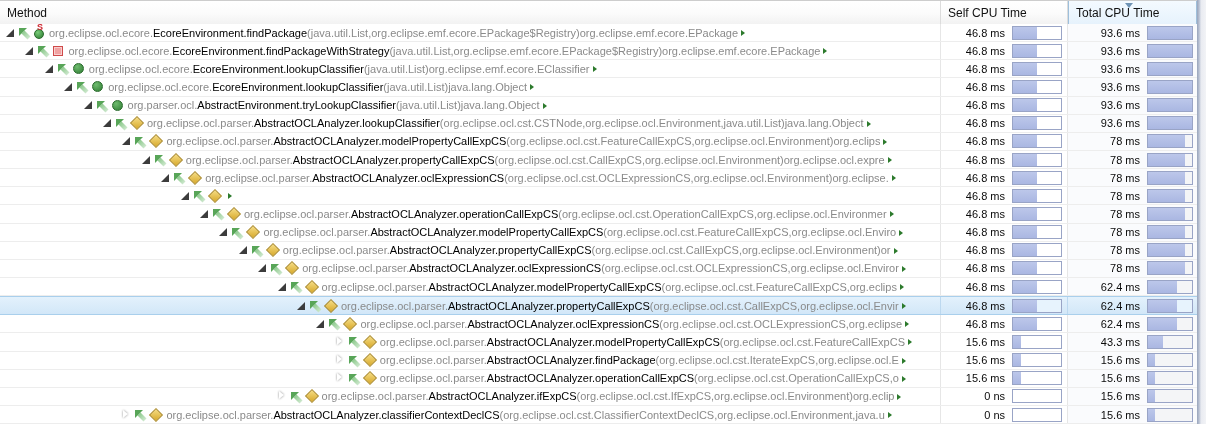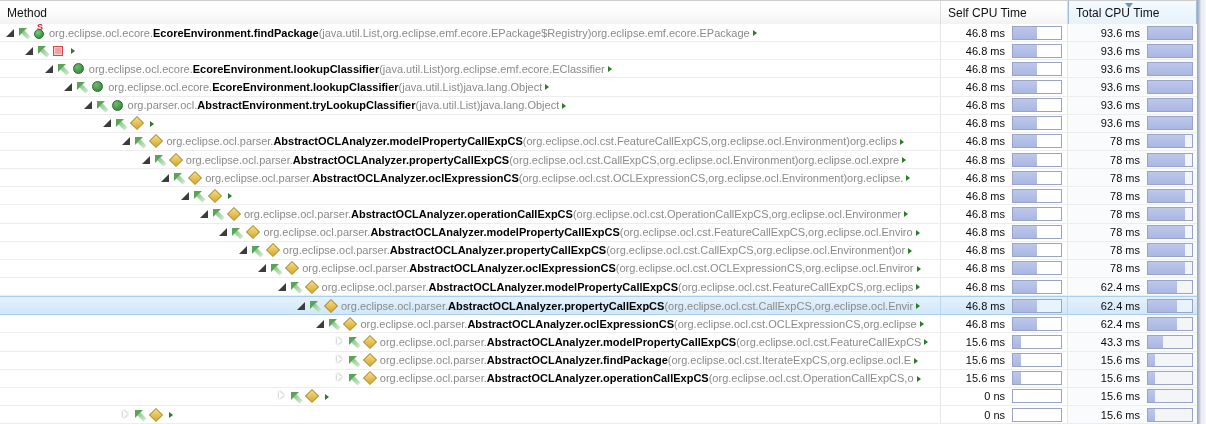--- a/index.html
+++ b/index.html
@@ -80,21 +80,21 @@
     background:radial-gradient(circle at 35% 30%,#6fbb6f,#2f7d33);border:1px solid #2a6b2d;}
   .ticon.red-square{width:8px;height:8px;background:#f0a2a2;border:1px solid #cf4a4a;
     box-shadow:inset 0 0 0 1px #f8cfcf;}
   .ticon.green-ball-s{width:10px;height:13px;}
   .ticon.green-ball-s .ball{position:absolute;left:0;bottom:0;width:8px;height:8px;border-radius:50%;
     background:radial-gradient(circle at 35% 30%,#79cc79,#2d7a31);border:1px solid #276a2a;}
   .ticon.green-ball-s .s{position:absolute;top:-3px;left:3px;color:#cf2630;
     font-size:9px;line-height:9px;font-weight:bold;}
   .mtxt{white-space:nowrap;overflow:hidden;font-size:11px;flex:0 1 auto;}
   .pkg{color:#8a8a8a;text-align:right;}
-  .mname{color:#000;font-weight:bold;}
+  .mname{color:#000;font-weight:normal;}
   .more{flex:none;width:0;height:0;margin:1px 2px 0 3px;
     border-left:4px solid #2c7a2c;border-top:3px solid transparent;border-bottom:3px solid transparent;}
   
   .val{flex:1 1 auto;text-align:right;font-size:11px;color:#0a0a0a;padding-right:7px;white-space:nowrap;}
   .bar{flex:none;height:12px;border:1px solid #99a4c6;background:#fff;overflow:hidden;}
   .cell.self .bar{width:48px;margin-right:5px;}
   .cell.total .bar{width:44px;margin-right:4px;background:#f4f5f7;}
   .row.selected .bar{background:#e7f3fd;}
   .fill{display:block;height:100%;background:linear-gradient(#bcc7ea,#aab7e2);}
 </style>
@@ -160,20 +160,21 @@
               <defs>
                 <linearGradient id="shaft" x1="0" y1="0" x2="1" y2="1">
                   <stop offset="0" stop-color="#7fc37f"></stop>
                   <stop offset="1" stop-color="#ddefdd"></stop>
                 </linearGradient>
               </defs>
               <polygon points="3.5,6.5 6.5,3.5 12.5,9.5 9.5,12.5" fill="url(#shaft)"></polygon>
               <polygon points="1,1 9,1 1,9" fill="#58a558"></polygon>
             </svg></span>
           <span class="ticon red-square"></span>
+          <span class="mtxt"><span class="pkg">org.eclipse.ocl.ecore.</span><span class="mname">EcoreEnvironment.findPackageWithStrategy</span><span class="pkg">(java.util.List,org.eclipse.emf.ecore.EPackage$Registry)org.eclipse.emf.ecore.EPackage</span></span>
           <span class="more"></span>
         </div>
         <div class="cell self">
           <span class="val">46.8 ms</span>
           <span class="bar">
             <span class="fill" style="width: 50%;"></span>
           </span>
         </div>
         <div class="cell total">
           <span class="val">93.6 ms</span>
@@ -283,20 +284,21 @@
               <defs>
                 <linearGradient id="shaft" x1="0" y1="0" x2="1" y2="1">
                   <stop offset="0" stop-color="#7fc37f"></stop>
                   <stop offset="1" stop-color="#ddefdd"></stop>
                 </linearGradient>
               </defs>
               <polygon points="3.5,6.5 6.5,3.5 12.5,9.5 9.5,12.5" fill="url(#shaft)"></polygon>
               <polygon points="1,1 9,1 1,9" fill="#58a558"></polygon>
             </svg></span>
           <span class="ticon gold-diamond"></span>
+          <span class="mtxt"><span class="pkg">org.eclipse.ocl.parser.</span><span class="mname">AbstractOCLAnalyzer.lookupClassifier</span><span class="pkg">(org.eclipse.ocl.cst.CSTNode,org.eclipse.ocl.Environment,java.util.List)java.lang.Object</span></span>
           <span class="more"></span>
         </div>
         <div class="cell self">
           <span class="val">46.8 ms</span>
           <span class="bar">
             <span class="fill" style="width: 50%;"></span>
           </span>
         </div>
         <div class="cell total">
           <span class="val">93.6 ms</span>
@@ -746,20 +748,21 @@
               <defs>
                 <linearGradient id="shaft" x1="0" y1="0" x2="1" y2="1">
                   <stop offset="0" stop-color="#7fc37f"></stop>
                   <stop offset="1" stop-color="#ddefdd"></stop>
                 </linearGradient>
               </defs>
               <polygon points="3.5,6.5 6.5,3.5 12.5,9.5 9.5,12.5" fill="url(#shaft)"></polygon>
               <polygon points="1,1 9,1 1,9" fill="#58a558"></polygon>
             </svg></span>
           <span class="ticon gold-diamond"></span>
+          <span class="mtxt"><span class="pkg">org.eclipse.ocl.parser.</span><span class="mname">AbstractOCLAnalyzer.ifExpCS</span><span class="pkg">(org.eclipse.ocl.cst.IfExpCS,org.eclipse.ocl.Environment)org.eclip</span></span>
           <span class="more"></span>
         </div>
         <div class="cell self">
           <span class="val">0 ns</span>
           <span class="bar">
             <span class="fill" style="width: 0%;"></span>
           </span>
         </div>
         <div class="cell total">
           <span class="val">15.6 ms</span>
@@ -776,20 +779,21 @@
               <defs>
                 <linearGradient id="shaft" x1="0" y1="0" x2="1" y2="1">
                   <stop offset="0" stop-color="#7fc37f"></stop>
                   <stop offset="1" stop-color="#ddefdd"></stop>
                 </linearGradient>
               </defs>
               <polygon points="3.5,6.5 6.5,3.5 12.5,9.5 9.5,12.5" fill="url(#shaft)"></polygon>
               <polygon points="1,1 9,1 1,9" fill="#58a558"></polygon>
             </svg></span>
           <span class="ticon gold-diamond"></span>
+          <span class="mtxt"><span class="pkg">org.eclipse.ocl.parser.</span><span class="mname">AbstractOCLAnalyzer.classifierContextDeclCS</span><span class="pkg">(org.eclipse.ocl.cst.ClassifierContextDeclCS,org.eclipse.ocl.Environment,java.u</span></span>
           <span class="more"></span>
         </div>
         <div class="cell self">
           <span class="val">0 ns</span>
           <span class="bar">
             <span class="fill" style="width: 0%;"></span>
           </span>
         </div>
         <div class="cell total">
           <span class="val">15.6 ms</span>

